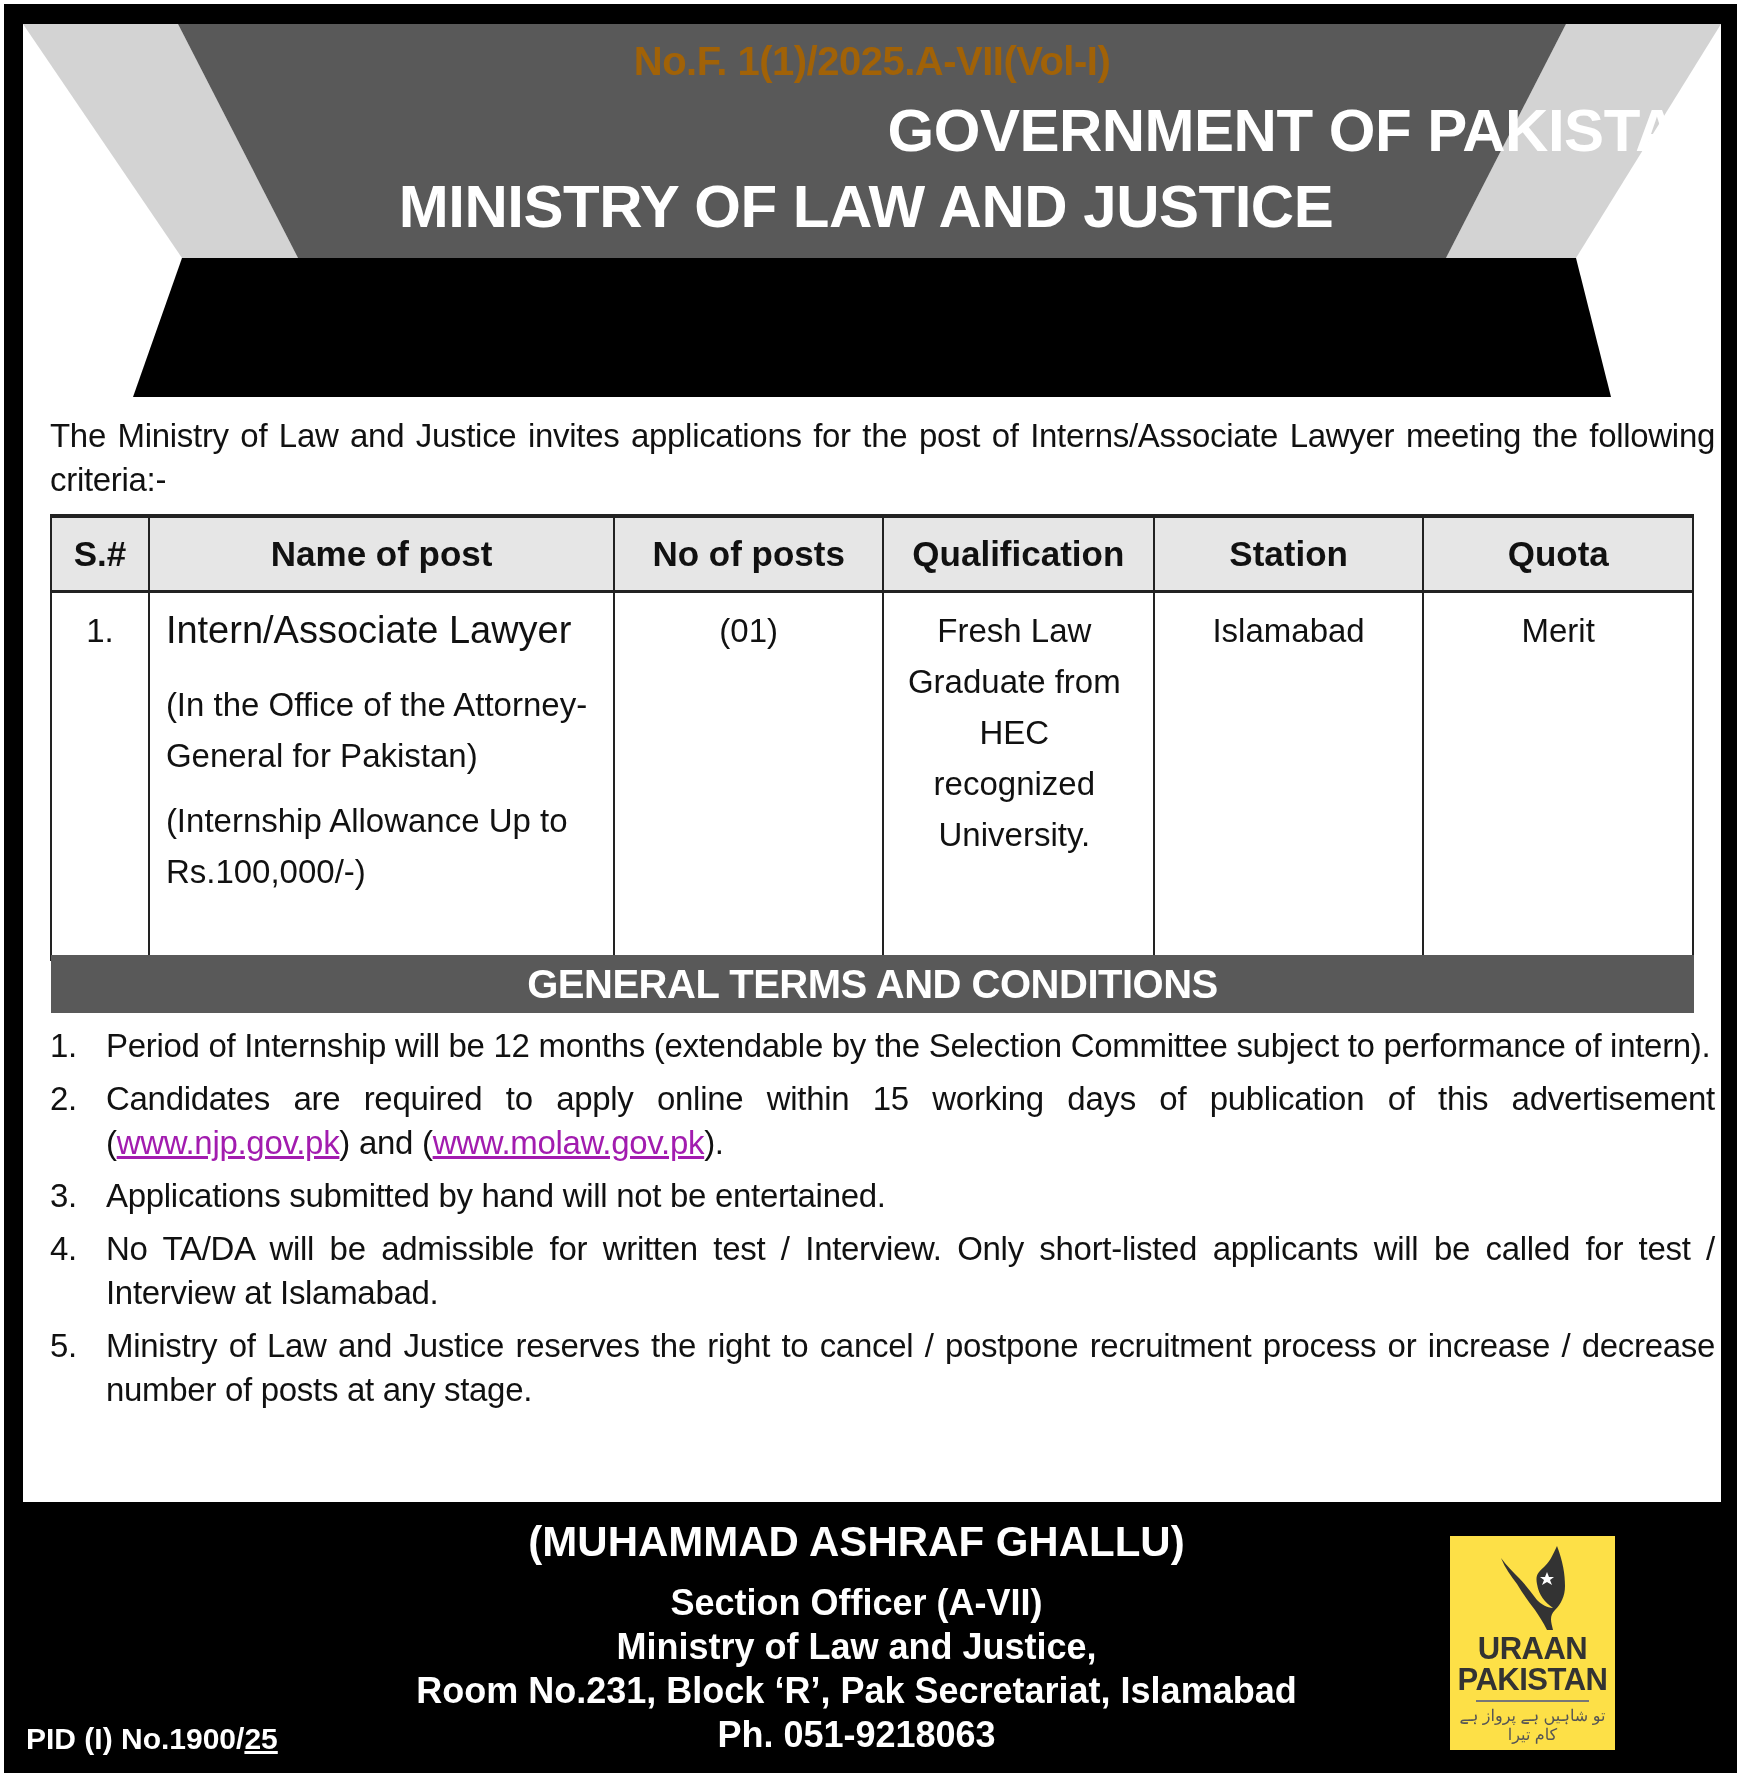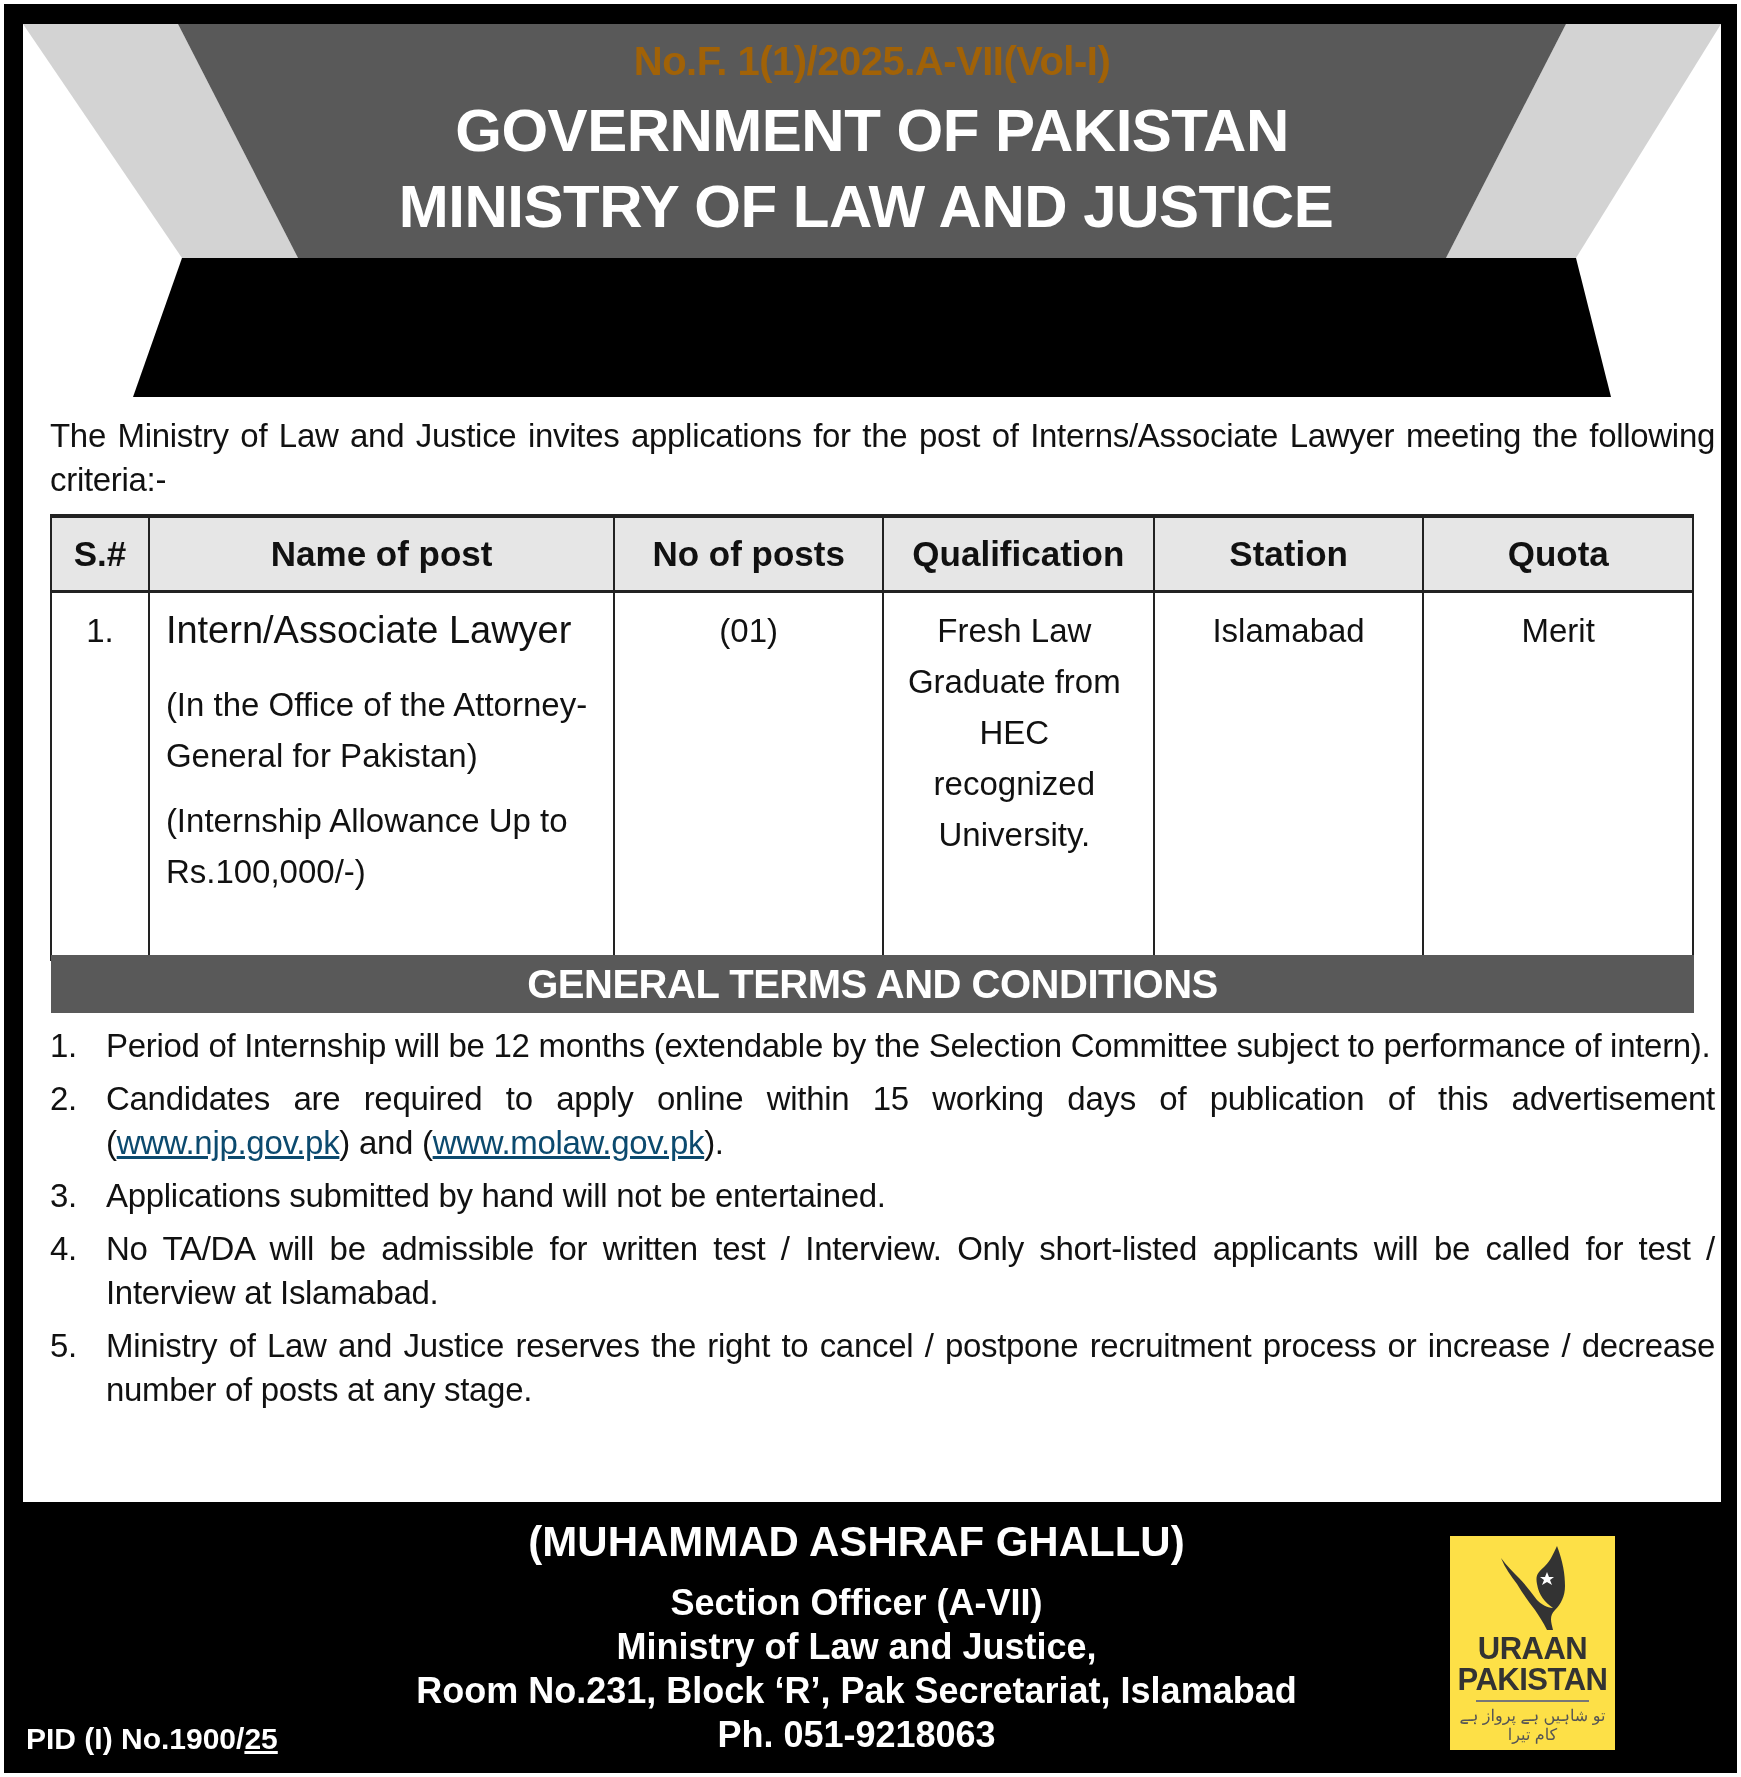--- a/index.html
+++ b/index.html
@@ -1,37 +1,37 @@
 <!DOCTYPE html>
 <html><head>
 <meta charset="utf-8">
 <style>
   html, body { margin: 0; padding: 0; background: #ffffff; }
   body { width: 1741px; height: 1777px; position: relative; overflow: hidden; font-family: "Liberation Sans", sans-serif; }
   .frame { position: absolute; left: 4px; top: 4px; width: 1733px; height: 1769px; background: #000; }
   .sheet { position: absolute; left: 23px; top: 24px; width: 1698px; height: 1478px; background: #fff; overflow: hidden; }
   .hdr-svg { position: absolute; left: 0; top: 0; }
   .ref-no { position: absolute; left: 0; width: 1698px; top: 15px; text-align: center; color: #a16207; font-weight: bold; font-size: 40px; letter-spacing: -0.5px; }
-  .gov { position: absolute; left: 0; width: 1698px; top: 72px; text-align: center; color: #fff; font-weight: bold; font-size: 60px; letter-spacing: -0.5px; }
+  .gov { position: absolute; left: 0; width: 1698px; top: 72px; text-align: right; color: #fff; font-weight: bold; font-size: 60px; letter-spacing: -0.5px; }
   .ministry { position: absolute; left: 0; width: 1686px; top: 148px; text-align: center; color: #fff; font-weight: bold; font-size: 60px; letter-spacing: -0.5px; }
   .banner-title { position: absolute; left: 0; width: 1698px; top: 240px; text-align: center; color: #fff; font-weight: bold; font-size: 94px; letter-spacing: -2px; line-height: 110px; }
   .banner-title span { border-bottom: 4px solid #fff; padding: 0 0 2px 0; display: inline-block; line-height: 96px; }
   .intro { position: absolute; left: 27px; top: 390px; width: 1665px; font-family: "Liberation Sans", sans-serif; font-size: 33px; line-height: 44px; color: #111; text-align: justify; letter-spacing: -0.3px; }
   table.posts { position: absolute; left: 27px; top: 490px; width: 1644px; border-collapse: collapse; font-size: 33px; color: #111; }
   table.posts th, table.posts td { border: 2px solid #222; vertical-align: top; padding: 0; }
   table.posts th { background: #e6e6e6; font-weight: bold; height: 72px; vertical-align: middle; text-align: center; font-size: 35px; border-top: 4px solid #222; border-bottom: 3px solid #222; }
   table.posts td { height: 354px; text-align: center; padding-top: 12px; line-height: 51px; }
   td.name-cell { text-align: left !important; padding-left: 16px !important; }
   .post-title { font-size: 38px; font-weight: normal; line-height: 50px; margin-bottom: 24px; }
   .post-sub { line-height: 51px; margin-bottom: 14px; }
   .terms-bar { position: absolute; left: 28px; top: 931px; width: 1643px; height: 58px; background: #595959; color: #fff; font-weight: bold; font-size: 40px; text-align: center; line-height: 58px; letter-spacing: -0.5px; }
   ol.terms { position: absolute; left: 27px; top: 1000px; width: 1665px; margin: 0; padding: 0; list-style: none; font-size: 33px; line-height: 44px; color: #111; letter-spacing: -0.3px; }
   ol.terms li { position: relative; padding-left: 56px; margin-bottom: 9px; text-align: justify; }
   ol.terms li .num { position: absolute; left: 0; top: 0; }
-  ol.terms li a { color: #0c4a6e; text-decoration: underline; }
+  ol.terms li a { color: #a21caf; text-decoration: underline; }
   .footer { position: absolute; left: 4px; top: 1502px; width: 1712px; height: 271px; background: #000; color: #fff; }
   .sig-name { position: absolute; left: 0; width: 1733px; top: 16px; text-align: center; font-weight: bold; font-size: 42px; margin-left: -14px; }
   .sig-line { position: absolute; left: 0; width: 1733px; text-align: center; font-weight: bold; font-size: 36px; margin-left: -14px; }
   .pid { position: absolute; left: 22px; top: 220px; font-size: 30px; font-weight: bold; color: #fff; }
   .pid u { text-decoration: underline; }
   .logo { position: absolute; left: 1446px; top: 34px; width: 165px; height: 214px; background: #fde047; }
   .logo .l1, .logo .l2 { position: absolute; left: 0; width: 165px; text-align: center; font-weight: bold; color: #333; font-size: 31px; letter-spacing: -0.5px; }
   .logo .l1 { top: 95px; }
   .logo .l2 { top: 126px; }
   .logo .rule { position: absolute; left: 26px; width: 113px; top: 164px; height: 2px; background: #777; }

